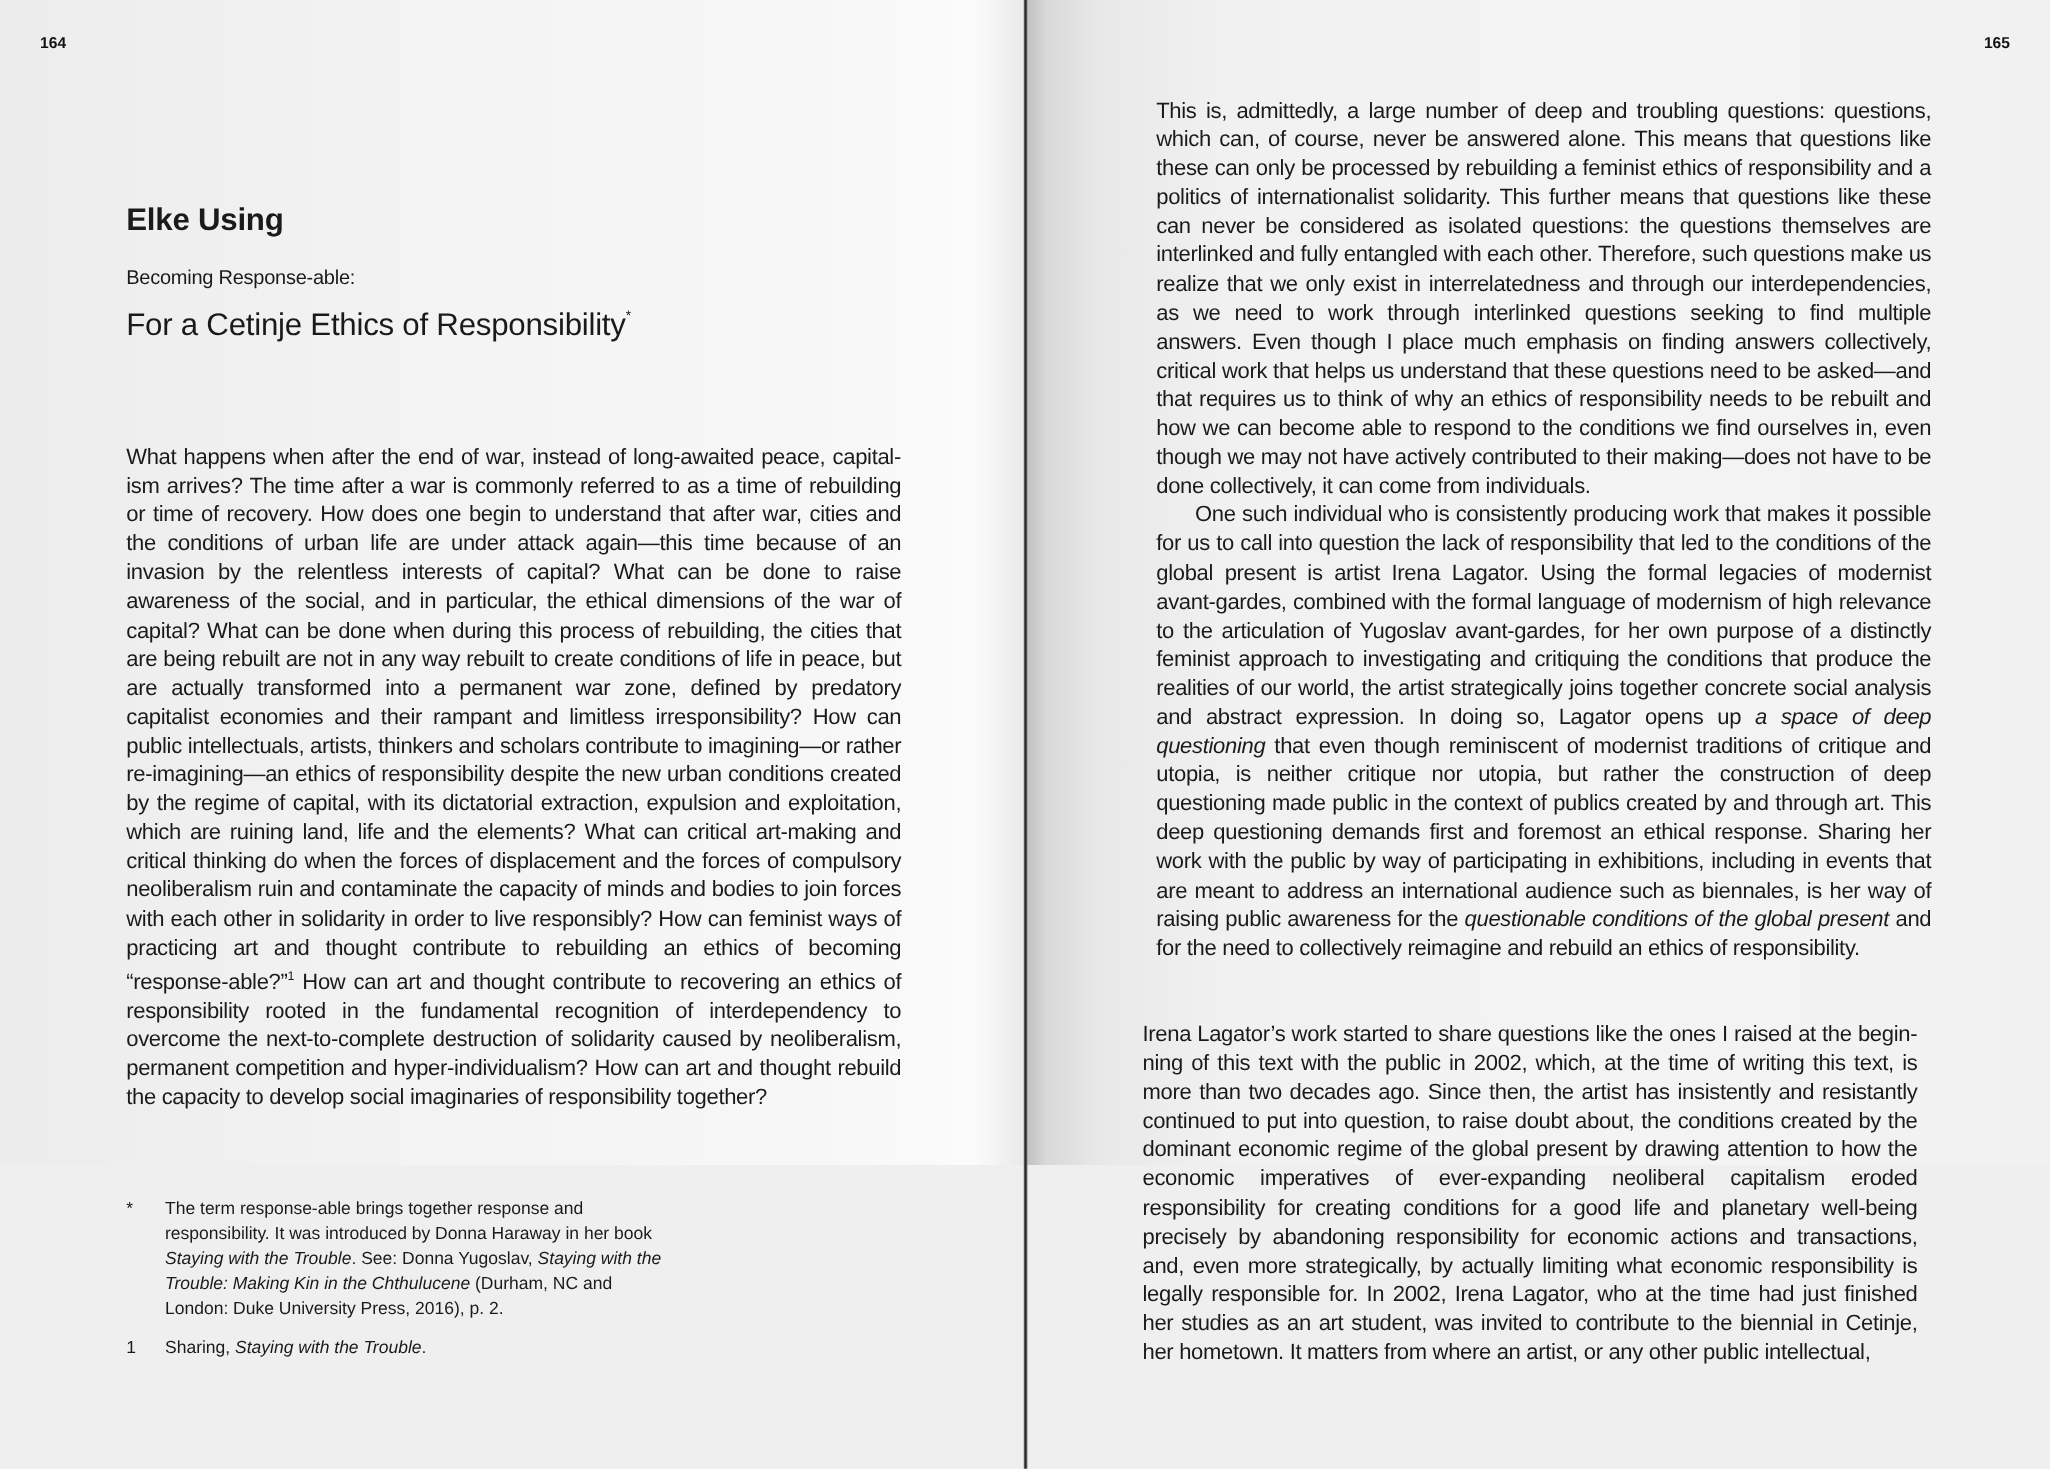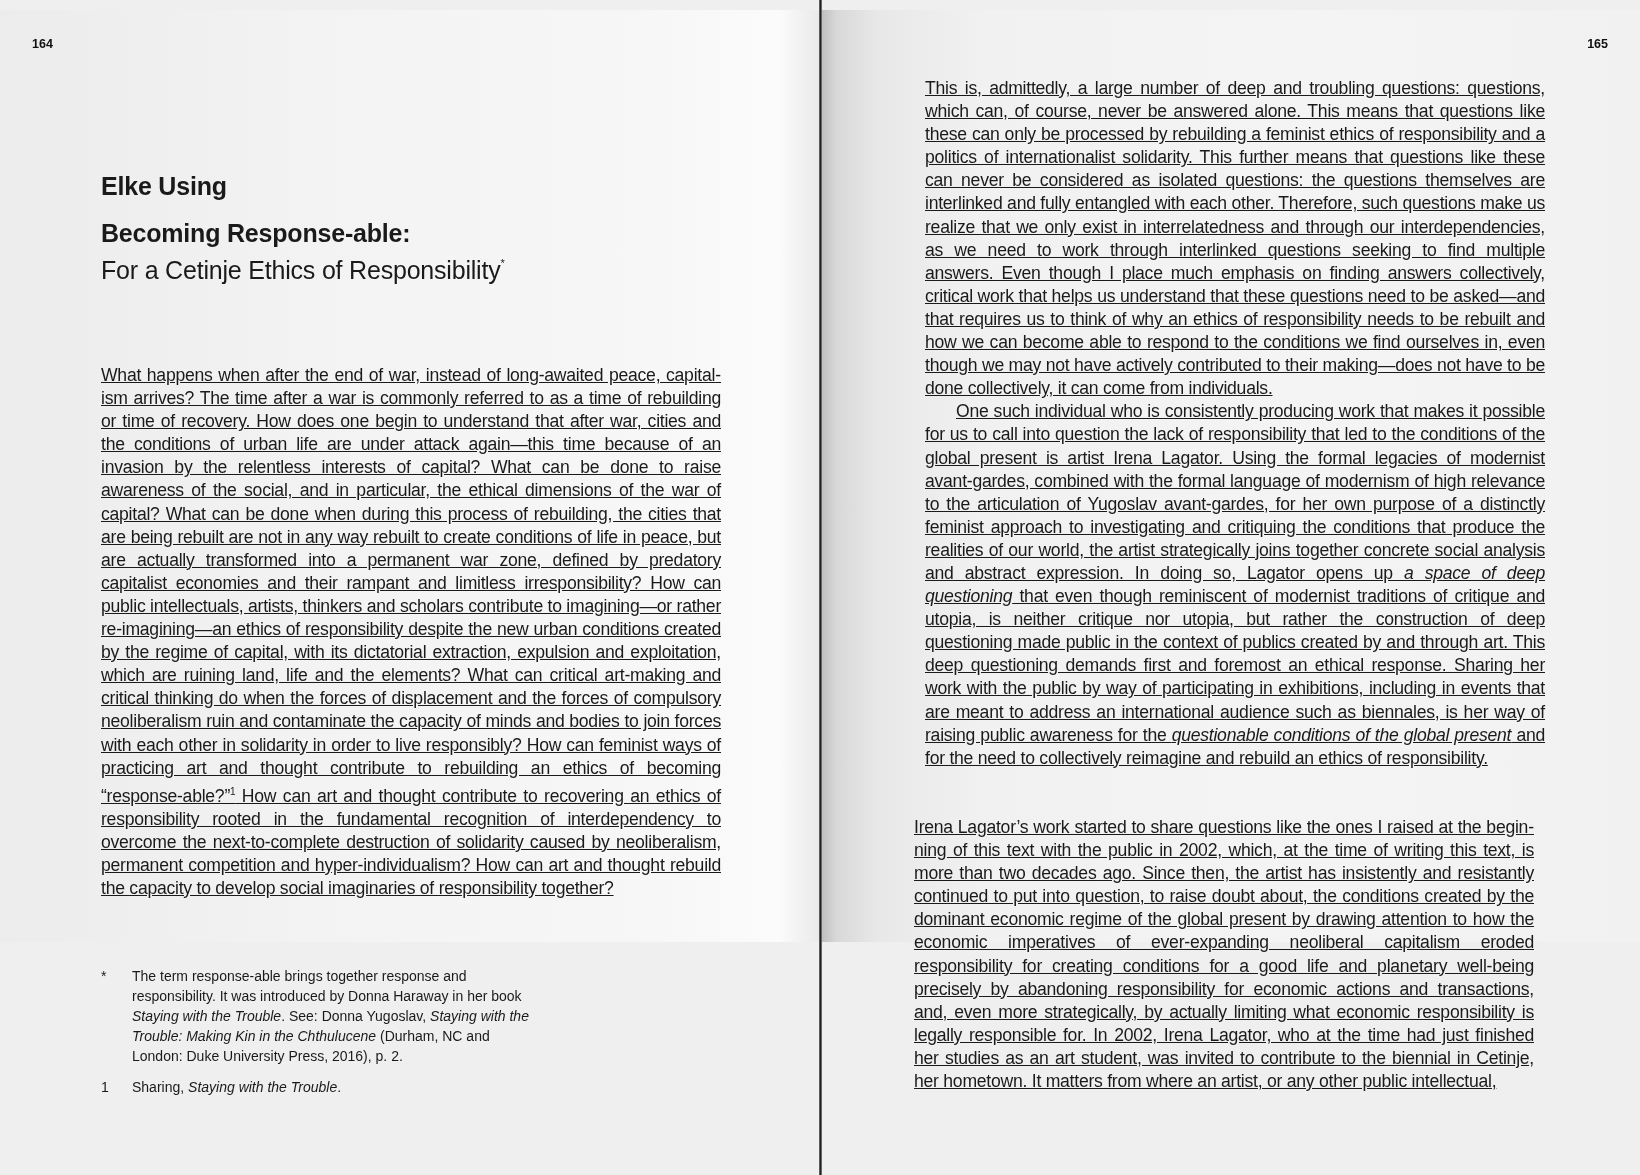--- a/index.html
+++ b/index.html
@@ -2,54 +2,54 @@
 <html><head>
   <meta charset="utf-8">
   <style>
     html, body { margin: 0; padding: 0; }
     body {
       width: 1640px; height: 1175px; overflow: hidden; position: relative;
       background: #efefef;
       font-family: "Liberation Sans", "DejaVu Sans", sans-serif;
       color: #1a1a1a;
     }
-    .page { position: absolute; top: 10px; height: 932px; }
+    .page { position: absolute; top: 0; height: 932px; }
     .page-left {
       left: 0; width: 820px;
       background: linear-gradient(to right, #ececec 0%, #f3f3f3 40%, #f7f7f7 80%, #fbfbfb 95%, #e9e9e9 100%);
     }
     .page-right {
       left: 820px; width: 820px;
       background: linear-gradient(to right, #bdbdbd 0%, #d8d8d8 2%, #e8e8e8 7%, #f1f1f1 20%, #f4f4f4 60%, #f1f1f1 100%);
       text-align: center;
     }
     .gutter-line {
       position: absolute; left: 819px; top: 0; width: 3px; height: 1175px;
       background: linear-gradient(to right, #777 0%, #222 50%, #888 100%);
     }
     .folio { position: absolute; top: 27px; font-size: 12.5px; font-weight: bold; color: #111; }
     .folio-left { left: 32px; }
     .folio-right { right: 32px; }
 
     .author { position: absolute; left: 101px; top: 162px; font-size: 25px; font-weight: bold; letter-spacing: -0.2px; }
     .title-block { position: absolute; left: 101px; top: 208px; }
-    .title-main { font-size: 25px; font-weight: bold; letter-spacing: -0.2px; line-height: 30px; }
+    .title-main { font-size: 16px; font-weight: normal; letter-spacing: -0.2px; line-height: 30px; }
     .title-sub { font-size: 25px; font-weight: normal; line-height: 30px; letter-spacing: -0.2px; }
     .title-sub sup { font-size: 11px; vertical-align: 12px; }
 
     .body-text {
       position: absolute; width: 620px;
       font-size: 17.6px; line-height: 23.1px;
       text-align: justify; hyphens: manual;
       letter-spacing: -0.25px;
     }
     .body-left { left: 101px; top: 354px; }
     .body-right { left: 925px; top: 77px; }
     .body-right2 { left: 914px; top: 816px; }
-    .body-text p { margin: 0; text-decoration: underline; }
+    .body-text p { margin: 0; }
     .body-text p.indent { text-indent: 31px; }
     .body-text sup { font-size: 10px; vertical-align: 7px; }
     em { font-style: italic; }
 
     .footnotes { position: absolute; left: 101px; top: 956px; width: 440px; font-size: 14px; line-height: 20px; }
     .fn { display: flex; margin-bottom: 11px; }
     .fn-mark { width: 31px; flex-shrink: 0; }
     .fn-text { flex: 1; }
   </style>
 </head>

